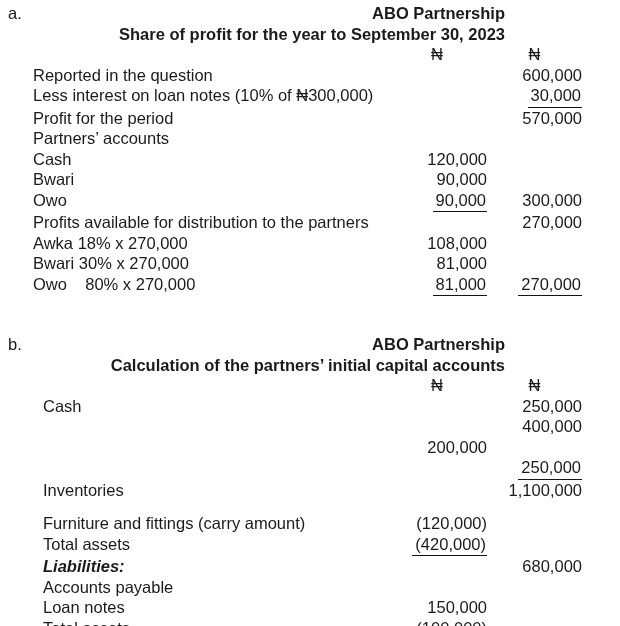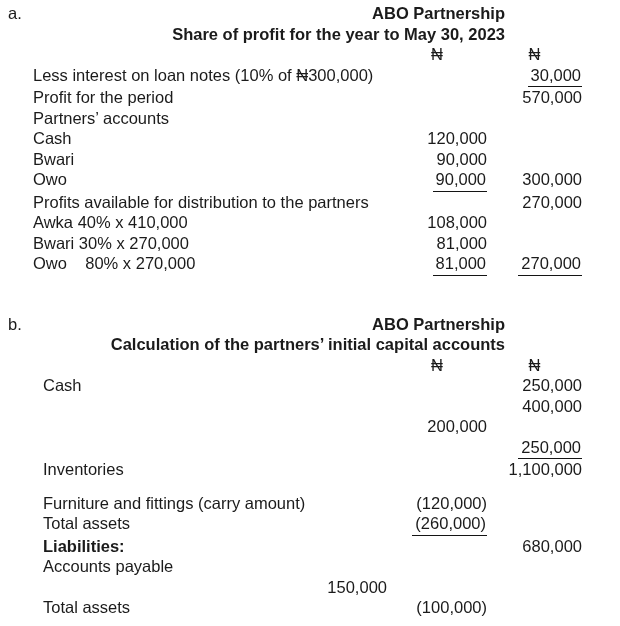--- a/index.html
+++ b/index.html
@@ -22,43 +22,48 @@
 
   .tbl-a { margin: 0 38px 0 33px; }
   .tbl-b { margin: 0 38px 0 43px; }
 
   .row { display: grid; grid-template-columns: 1fr 100px 95px; align-items: baseline; }
   .lbl { white-space: pre; overflow: visible; }
   .num { text-align: right; white-space: pre; }
   .cur { text-align: center; }
 
   .u { display: inline-block; border-bottom: 1.6px solid #141414; padding: 0 1px 1px 3px; }
-  .b { font-weight: 700; }
+  .b { font-weight: 700; font-style: italic; }
 
   .spacer { height: 13px; }
 </style>
 </head>
 <body>
 
 <div class="doc">
 
   <section class="sec sec-a">
     <span class="marker">a.</span>
     <div class="titles">
       <div>ABO Partnership</div>
-      <div>Share of profit for the year to May 30, 2023</div>
+      <div>Share of profit for the year to September 30, 2023</div>
     </div>
 
     <div class="tbl tbl-a">
       <div class="row">
         <div class="lbl"></div>
         <div class="num cur">₦</div>
         <div class="num cur">₦</div>
       </div>
 
+      <div class="row">
+        <div class="lbl">Reported in the question</div>
+        <div class="num"><span></span></div>
+        <div class="num"><span>600,000</span></div>
+      </div>
       <div class="row">
         <div class="lbl">Less interest on loan notes (10% of ₦300,000)</div>
         <div class="num"><span></span></div>
         <div class="num"><span class="u">30,000</span></div>
       </div>
       <div class="row">
         <div class="lbl">Profit for the period</div>
         <div class="num"><span></span></div>
         <div class="num"><span>570,000</span></div>
       </div>
@@ -81,21 +86,21 @@
         <div class="lbl">Owo</div>
         <div class="num"><span class="u">90,000</span></div>
         <div class="num"><span>300,000</span></div>
       </div>
       <div class="row">
         <div class="lbl">Profits available for distribution to the partners</div>
         <div class="num"><span></span></div>
         <div class="num"><span>270,000</span></div>
       </div>
       <div class="row">
-        <div class="lbl">Awka 40% x 410,000</div>
+        <div class="lbl">Awka 18% x 270,000</div>
         <div class="num"><span>108,000</span></div>
         <div class="num"><span></span></div>
       </div>
       <div class="row">
         <div class="lbl">Bwari 30% x 270,000</div>
         <div class="num"><span>81,000</span></div>
         <div class="num"><span></span></div>
       </div>
       <div class="row">
         <div class="lbl">Owo    80% x 270,000</div>
@@ -146,33 +151,34 @@
 
       <div class="spacer"></div>
 
       <div class="row">
         <div class="lbl">Furniture and fittings (carry amount)</div>
         <div class="num"><span>(120,000)</span></div>
         <div class="num"><span></span></div>
       </div>
       <div class="row">
         <div class="lbl">Total assets</div>
-        <div class="num"><span class="u">(260,000)</span></div>
+        <div class="num"><span class="u">(420,000)</span></div>
       </div>
       <div class="row">
         <div class="lbl b">Liabilities:</div>
         <div class="num"><span></span></div>
         <div class="num"><span>680,000</span></div>
       </div>
       <div class="row">
         <div class="lbl">Accounts payable</div>
         <div class="num"><span></span></div>
         <div class="num"><span></span></div>
       </div>
       <div class="row">
+        <div class="lbl">Loan notes</div>
         <div class="num"><span>150,000</span></div>
         <div class="num"><span></span></div>
       </div>
       <div class="row">
         <div class="lbl">Total assets</div>
         <div class="num"><span>(100,000)</span></div>
         <div class="num"><span></span></div>
       </div>
     </div>
   </section>

